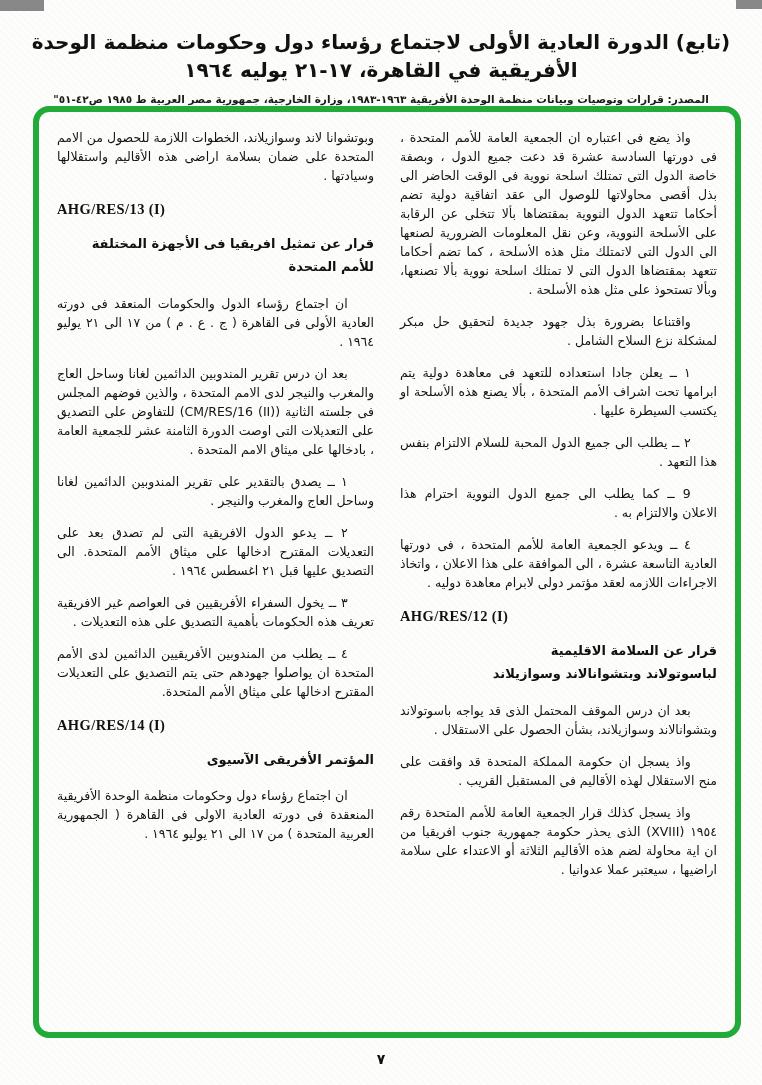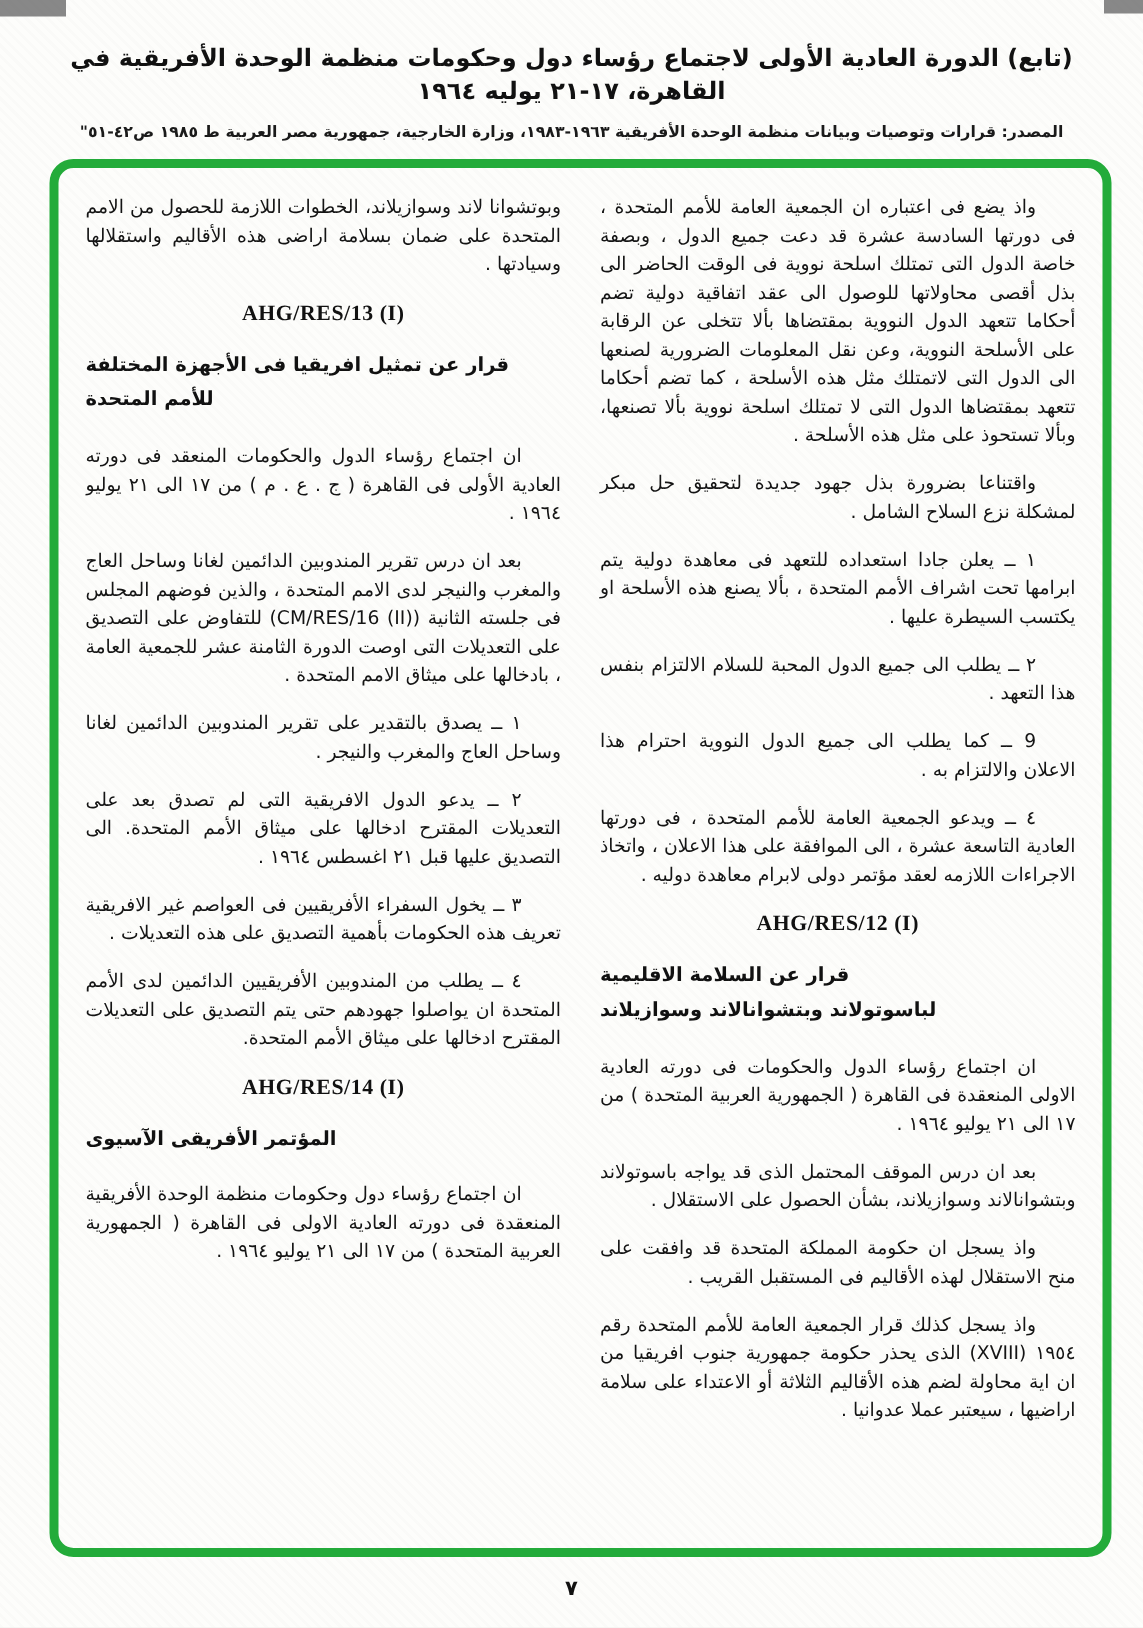--- a/index.html
+++ b/index.html
@@ -15,21 +15,21 @@
     background-image: repeating-linear-gradient(45deg, rgba(0,0,0,0.012) 0 2px, transparent 2px 5px);
     overflow:hidden;
   }
   
   .smudge { position:absolute; background:#4a4a4a; opacity:.65; }
   .smudge.tl { top:0; left:0;  width:44px; height:11px; }
   .smudge.tr { top:0; right:0; width:26px; height:9px; }
 
   .header { position:absolute; top:28px; left:0; right:0; text-align:center; direction:rtl; }
   .doc-title {
-    font-size:16px; font-weight:bold; color:#111;
+    font-size:20px; font-weight:bold; color:#111;
     padding:0 30px; line-height:1.4;
   }
   .doc-source {
     margin-top:9px;
     font-size:10.5px; font-weight:bold; color:#1a1a1a;
   }
 
   .frame {
     position:absolute;
     left:33px; top:106px;
@@ -48,29 +48,29 @@
   .para, .num {
     font-size:12.5px; font-weight:normal; color:#141414;
     line-height:1.52;
     text-align:justify;
     text-align-last:right;
     margin-bottom:13px;
     direction:rtl;
   }
   .para.indent, .num { text-indent:2.1em; }
   .code {
-    direction:ltr; text-align:center;
+    direction:ltr; text-align:left;
     font-family:"Liberation Serif", serif;
     font-weight:bold; font-size:14.5px; letter-spacing:.4px;
     color:#111;
     margin:16px 0 14px 0;
   }
   .heading {
     font-size:13px; font-weight:bold; color:#111;
-    text-align:left;
+    text-align:right;
     white-space:pre-line;
     line-height:1.8;
     margin:6px 0 15px 0;
   }
 
   .page-number {
     position:absolute; bottom:18px; left:0; right:0;
     text-align:center;
     font-size:14px; font-weight:bold; color:#111;
   }
@@ -94,21 +94,20 @@
       <div class="col">
         <p class="para indent">واذ يضع فى اعتباره ان الجمعية العامة للأمم المتحدة ، فى دورتها السادسة عشرة قد دعت جميع الدول ، وبصفة خاصة الدول التى تمتلك اسلحة نووية فى الوقت الحاضر الى بذل أقصى محاولاتها للوصول الى عقد اتفاقية دولية تضم أحكاما تتعهد الدول النووية بمقتضاها بألا تتخلى عن الرقابة على الأسلحة النووية، وعن نقل المعلومات الضرورية لصنعها الى الدول التى لاتمتلك مثل هذه الأسلحة ، كما تضم أحكاما تتعهد بمقتضاها الدول التى لا تمتلك اسلحة نووية بألا تصنعها، وبألا تستحوذ على مثل هذه الأسلحة .</p>
         <p class="para indent">واقتناعا بضرورة بذل جهود جديدة لتحقيق حل مبكر لمشكلة نزع السلاح الشامل .</p>
         <p class="num">١ ــ يعلن جادا استعداده للتعهد فى معاهدة دولية يتم ابرامها تحت اشراف الأمم المتحدة ، بألا يصنع هذه الأسلحة او يكتسب السيطرة عليها .</p>
         <p class="num">٢ ــ يطلب الى جميع الدول المحبة للسلام الالتزام بنفس هذا التعهد .</p>
         <p class="num">9 ــ كما يطلب الى جميع الدول النووية احترام هذا الاعلان والالتزام به .</p>
         <p class="num">٤ ــ ويدعو الجمعية العامة للأمم المتحدة ، فى دورتها العادية التاسعة عشرة ، الى الموافقة على هذا الاعلان ، واتخاذ الاجراءات اللازمه لعقد مؤتمر دولى لابرام معاهدة دوليه .</p>
         <p class="code">AHG/RES/12  (I)</p>
         <h3 class="heading">قرار عن السلامة الاقليمية
 لباسوتولاند وبتشوانالاند وسوازيلاند</h3>
-        <p class="para indent">ان اجتماع رؤساء الدول والحكومات فى دورته العادية الاولى المنعقدة فى القاهرة ( الجمهورية العربية المتحدة ) من ١٧ الى ٢١ يوليو ١٩٦٤ .</p>
         <p class="para indent">بعد ان درس الموقف المحتمل الذى قد يواجه باسوتولاند وبتشوانالاند وسوازيلاند، بشأن الحصول على الاستقلال .</p>
         <p class="para indent">واذ يسجل ان حكومة المملكة المتحدة قد وافقت على منح الاستقلال لهذه الأقاليم فى المستقبل القريب .</p>
         <p class="para indent">واذ يسجل كذلك قرار الجمعية العامة للأمم المتحدة رقم ١٩٥٤ (XVIII) الذى يحذر حكومة جمهورية جنوب افريقيا من ان اية محاولة لضم هذه الأقاليم الثلاثة أو الاعتداء على سلامة اراضيها ، سيعتبر عملا عدوانيا .</p>
 
       </div>
 
       <div class="col">
         <p class="para">وبوتشوانا لاند وسوازيلاند، الخطوات اللازمة للحصول من الامم المتحدة على ضمان بسلامة اراضى هذه الأقاليم واستقلالها وسيادتها .</p>
         <p class="code">AHG/RES/13  (I)</p>
         <h3 class="heading">قرار عن تمثيل افريقيا فى الأجهزة المختلفة للأمم المتحدة</h3>

